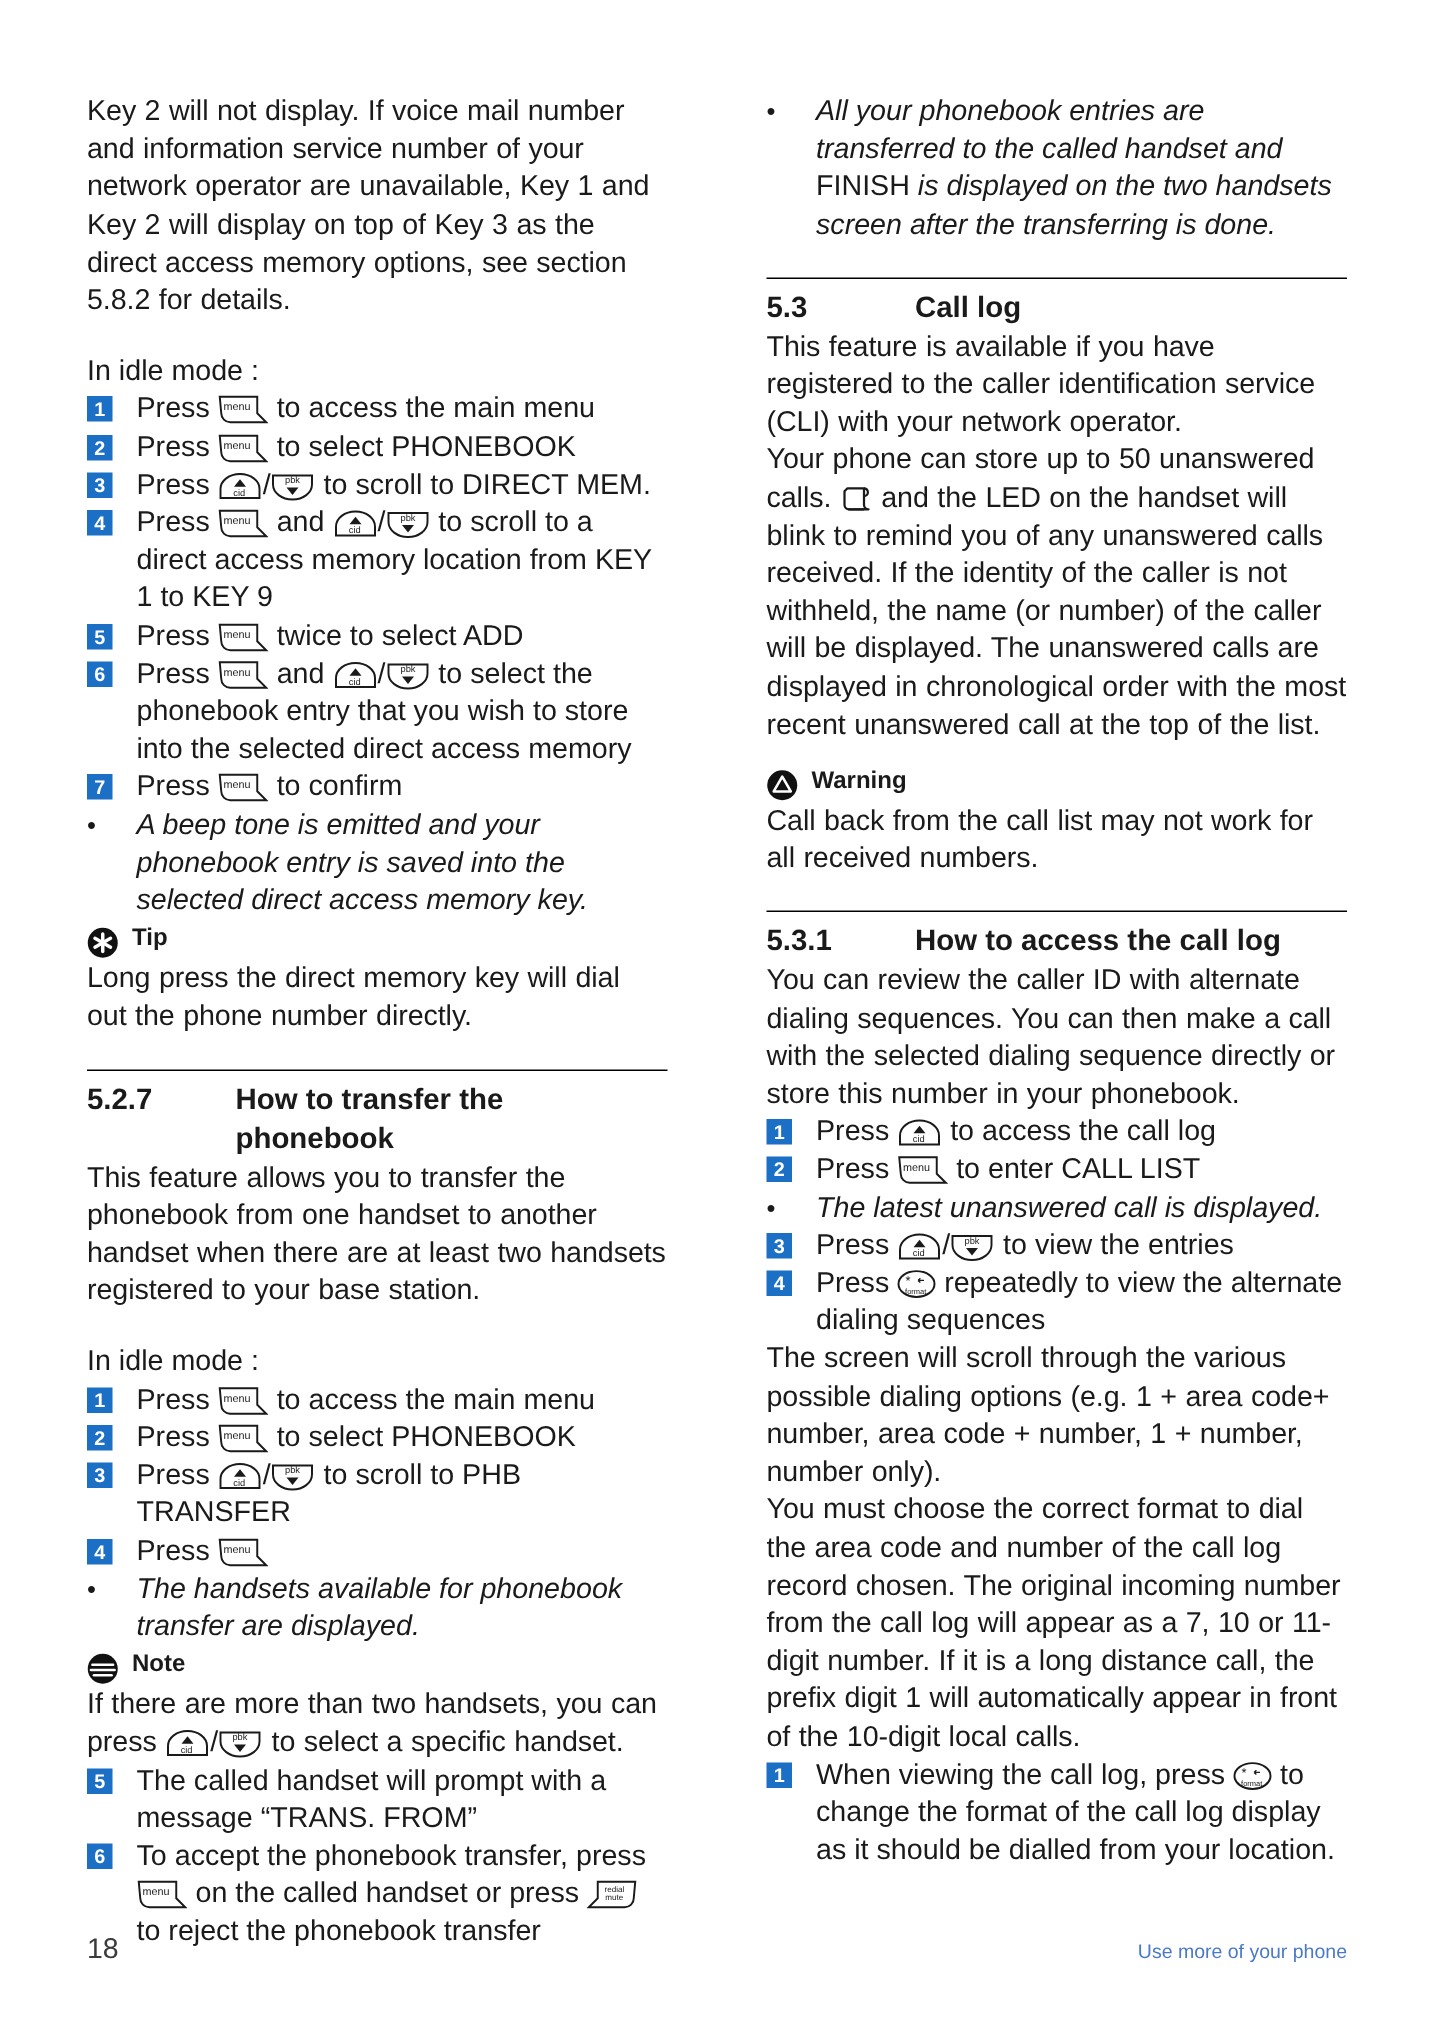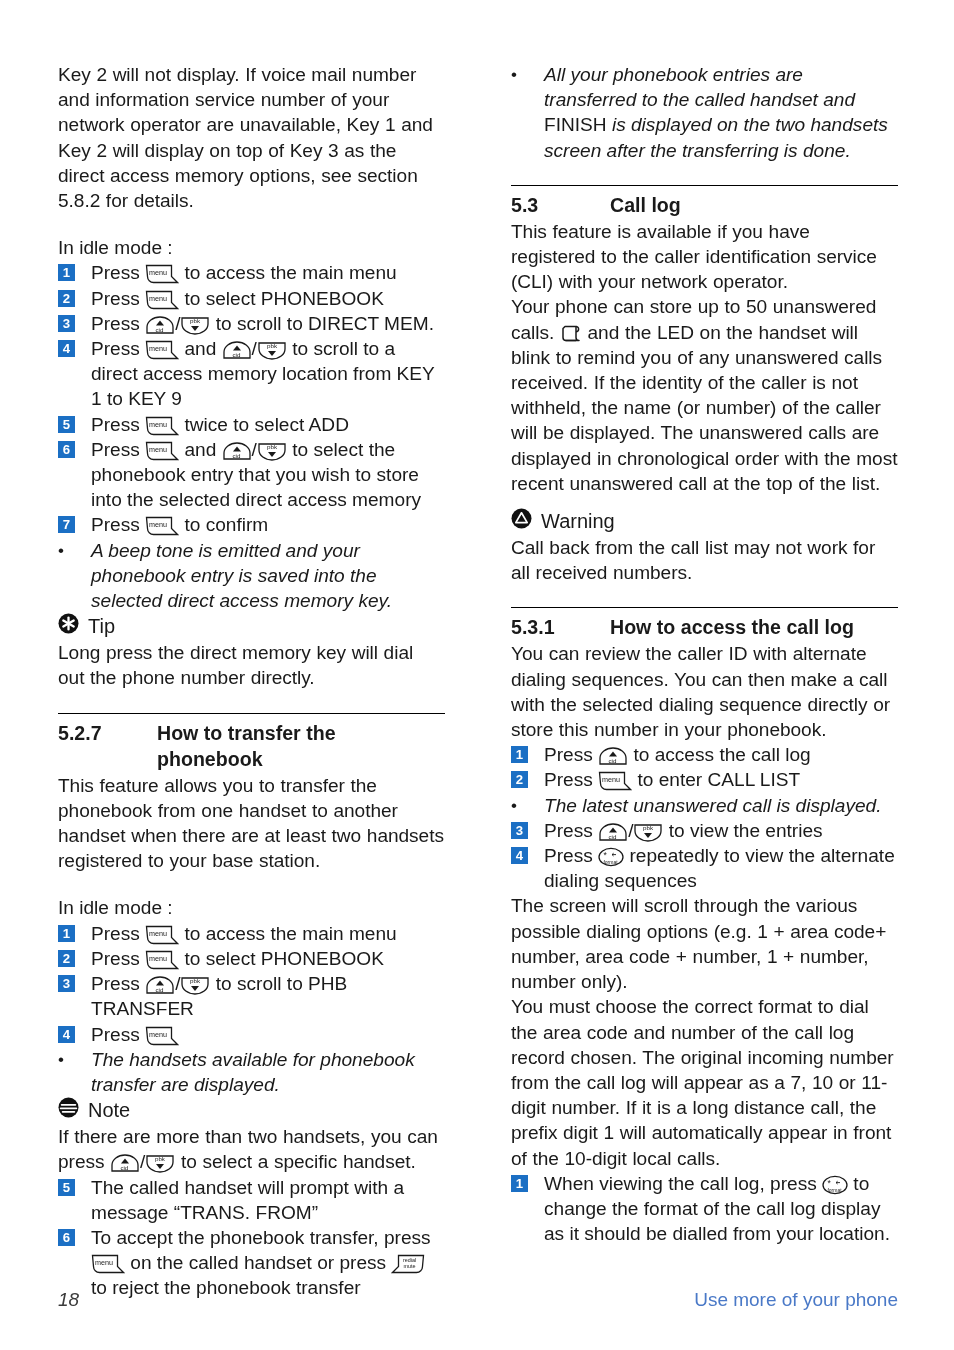--- a/index.html
+++ b/index.html
@@ -95,24 +95,24 @@
     margin-right: 16px;
     text-align: left;
     font-size: 17px;
     line-height: 25.2px;
   }
   .bullet .txt { flex: 1; font-style: italic; }
 
   
   .callout {
     display: flex;
-    align-items: flex-start;
+    align-items: flex-end;
     gap: 9px;
-    font-size: 20px;
-    font-weight: normal;
+    font-size: 16px;
+    font-weight: bold;
     line-height: 26px;
     margin: 0 0 1px 0;
   }
   .callout .cl-label { display: inline-block; }
 
   
   .gicon { flex: none; width: 21px; height: 21px; display:inline-block; }
 
   
   .keyicon {
@@ -130,24 +130,23 @@
     position: absolute;
     left: 58px; top: 1289px;
     width: 840px;
     display: flex;
     align-items: baseline;
     justify-content: space-between;
   }
   .pageno {
     font-size: 19px;
     color: #3b3b3b;
-    font-style: italic;
   }
   .footer-label {
-    font-size: 19px;
+    font-size: 13px;
     color: #4a79c7;
   }
 </style>
 </head>
 <body>
 
 <div class="page">
 
   <div class="columns">
 

